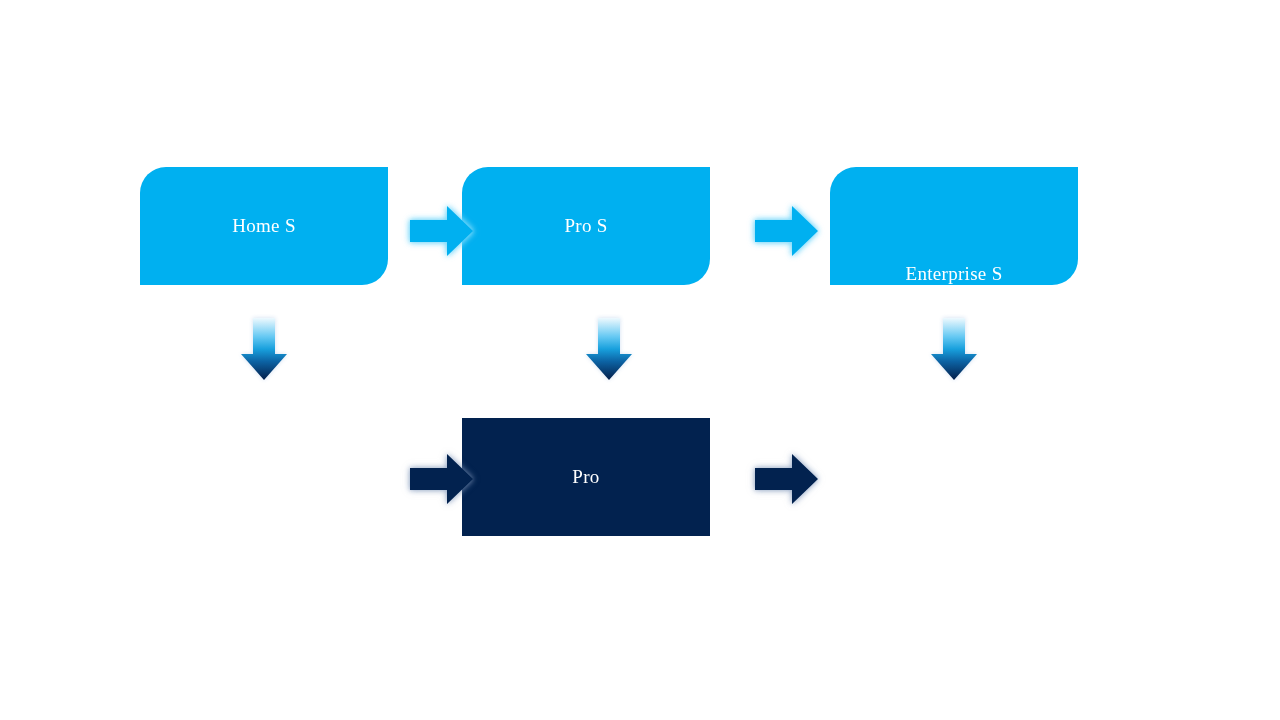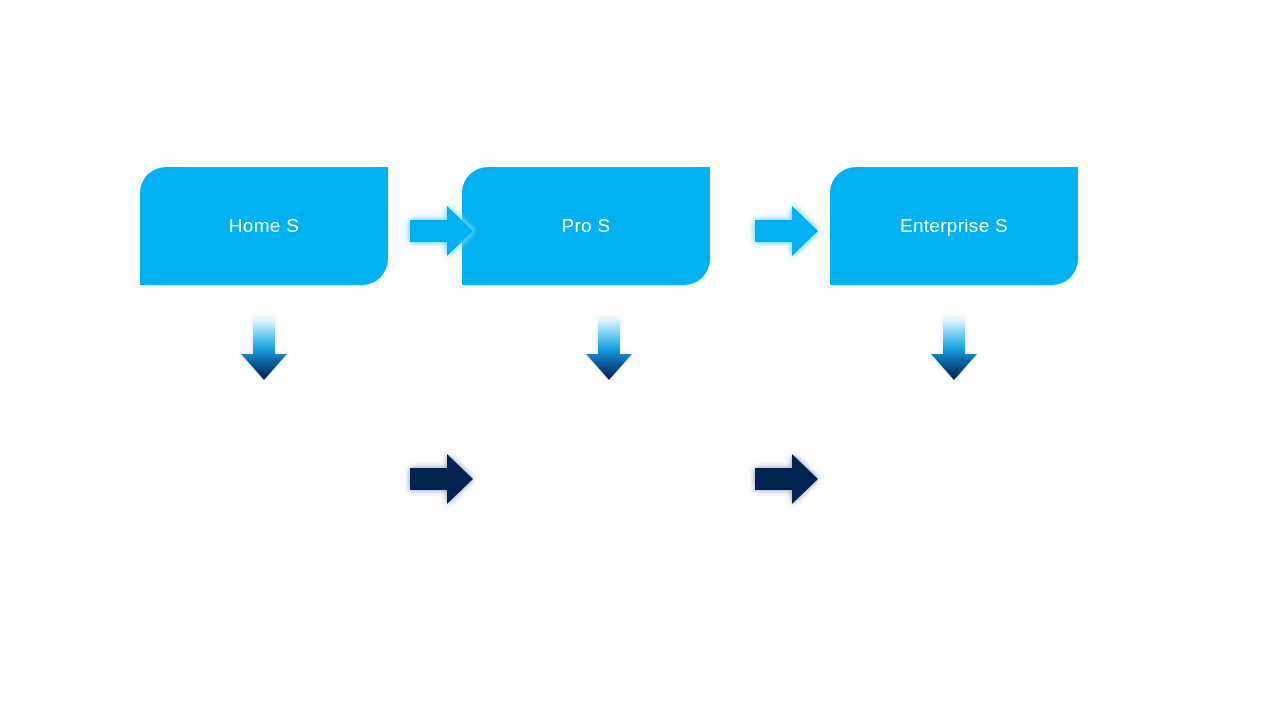--- a/index.html
+++ b/index.html
@@ -6,21 +6,21 @@
     margin: 0;
     padding: 0;
     background: #ffffff;
   }
   .stage {
     position: relative;
     width: 1280px;
     height: 720px;
     background: var(--canvas_bg, #ffffff);
     overflow: hidden;
-    font-family: Liberation Sans, sans-serif;
+    font-family: Liberation Serif, serif;
   }
   .node {
     position: absolute;
     width: 248px;
     height: 118px;
     display: flex;
     align-items: center;
     justify-content: center;
   }
   .node-label {
@@ -35,21 +35,21 @@
     background: var(--node_light_blue, #00b0f0);
     border-radius: 26px 0 26px 0; 
   }
   .node.bottom-row {
     top: 418px;
     background: var(--node_dark_navy, #02224f);
     border-radius: 0;
   }
   .col-1 { left: 140px; }
   .col-2 { left: 462px; }
-  .col-3 { left: 830px; }
+  .col-3 { left: 830px; align-items: flex-end; }
 
   .arrow-right {
     position: absolute;
     width: 64px;
     height: 54px;
   }
   .arrow-right.light {
     top: 204px;
     filter: drop-shadow(0 0 3px rgba(102, 212, 250, 0.95)) drop-shadow(0 0 2px rgba(160, 228, 252, 0.8));
   }
@@ -101,20 +101,23 @@
   <div class="node top-row col-1">
     <span class="node-label">Home S</span>
   </div>
   <div class="node top-row col-2">
     <span class="node-label">Pro S</span>
   </div>
   <div class="node top-row col-3">
     <span class="node-label">Enterprise S</span>
   </div>
 
+  <div class="node bottom-row col-2">
+    <span class="node-label">Pro</span>
+  </div>
 
   <svg class="arrow-right light gap-1" viewBox="0 0 64 54">
     <polygon points="0,16 37,16 37,2 63,27 37,52 37,38 0,38"></polygon>
   </svg>
   <svg class="arrow-right light gap-2" viewBox="0 0 64 54">
     <polygon points="0,16 37,16 37,2 63,27 37,52 37,38 0,38"></polygon>
   </svg>
 
   <svg class="arrow-right dark gap-1" viewBox="0 0 64 54">
     <polygon points="0,16 37,16 37,2 63,27 37,52 37,38 0,38"></polygon>

